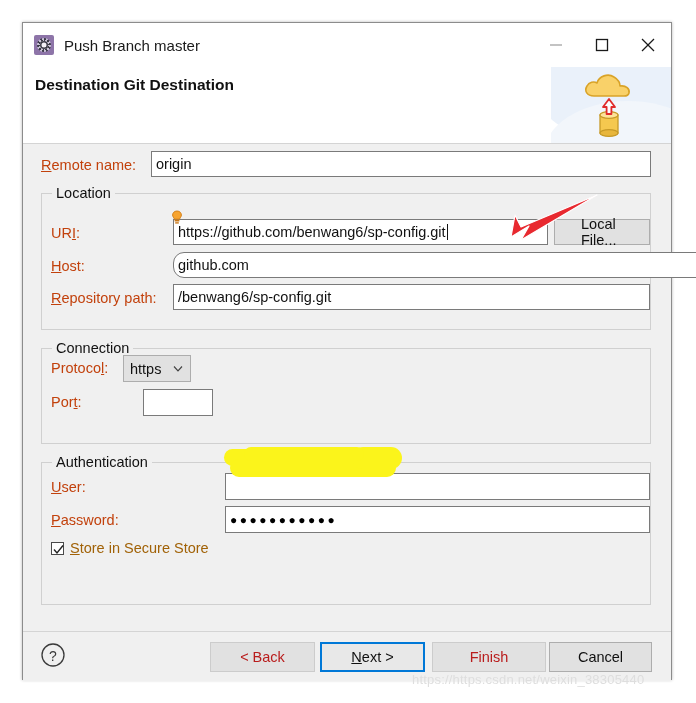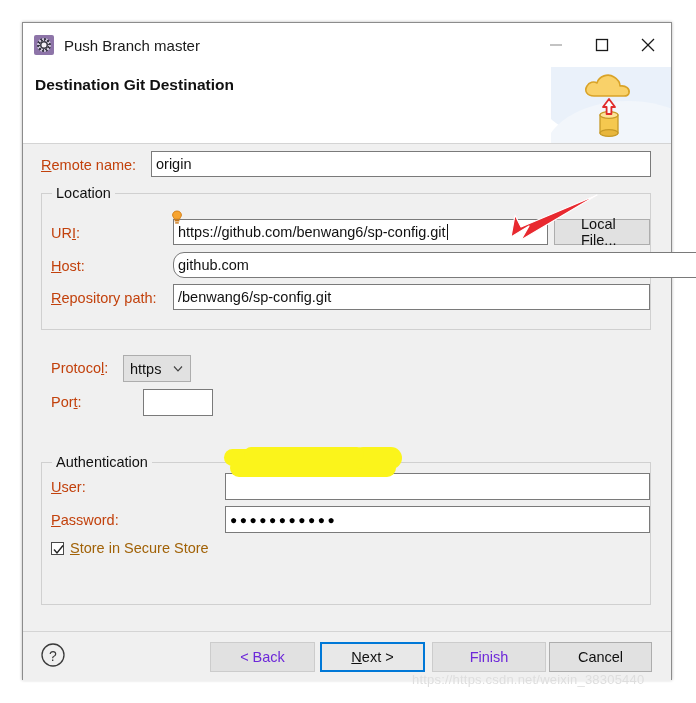--- a/index.html
+++ b/index.html
@@ -286,21 +286,21 @@
     height: 49px;
     background: #f0f0f0;
     border-top: 1px solid #d4d4d4;
   }
   .help-icon {
     position: absolute;
     left: 17px;
     top: 10px;
   }
   .btn-disabled {
-    color: #6d28d9;
+    color: #b91c1c;
     background: #e1e1e1;
     border-color: #cccccc;
   }
   .btn-focus {
     border: 2px solid #0078d7;
     background: #e8e8e8;
   }
 
   
   .red-arrow {
@@ -393,20 +393,23 @@
         <rect x="4.2" y="12.2" width="3.6" height="1.4" fill="#c9781a"></rect>
       </svg>
       <div class="button" style="left:531px; top:75px; width:96px; height:26px;padding-left:26px;">Local File...</div>
 
       <div class="field-label" style="left:28px; top:114px;"><u>H</u>ost:</div>
       <div class="textfield" style="left:150px; top:108px; width:563px; height:26px;border-radius:11px;">github.com</div>
 
       <div class="field-label" style="left:28px; top:146px;"><u>R</u>epository path:</div>
       <div class="textfield" style="left:150px; top:140px; width:477px; height:26px;">/benwang6/sp-config.git</div>
 
+      <div class="groupbox" style="left:18px; top:204px; width:610px; height:96px;">
+        <div class="group-title">Connection</div>
+      </div>
 
       <div class="field-label" style="left:28px; top:216px;">Protoco<u>l</u>:</div>
       <div class="combo" style="left:100px; top:211px; width:68px; height:27px;">
         <span>https</span>
         <svg class="chev" width="10" height="7" viewBox="0 0 10 7">
           <path d="M1 1 L5 5.4 L9 1" fill="none" stroke="#444444" stroke-width="1.2"></path>
         </svg>
       </div>
 
       <div class="field-label" style="left:28px; top:250px;">Por<u>t</u>:</div>

